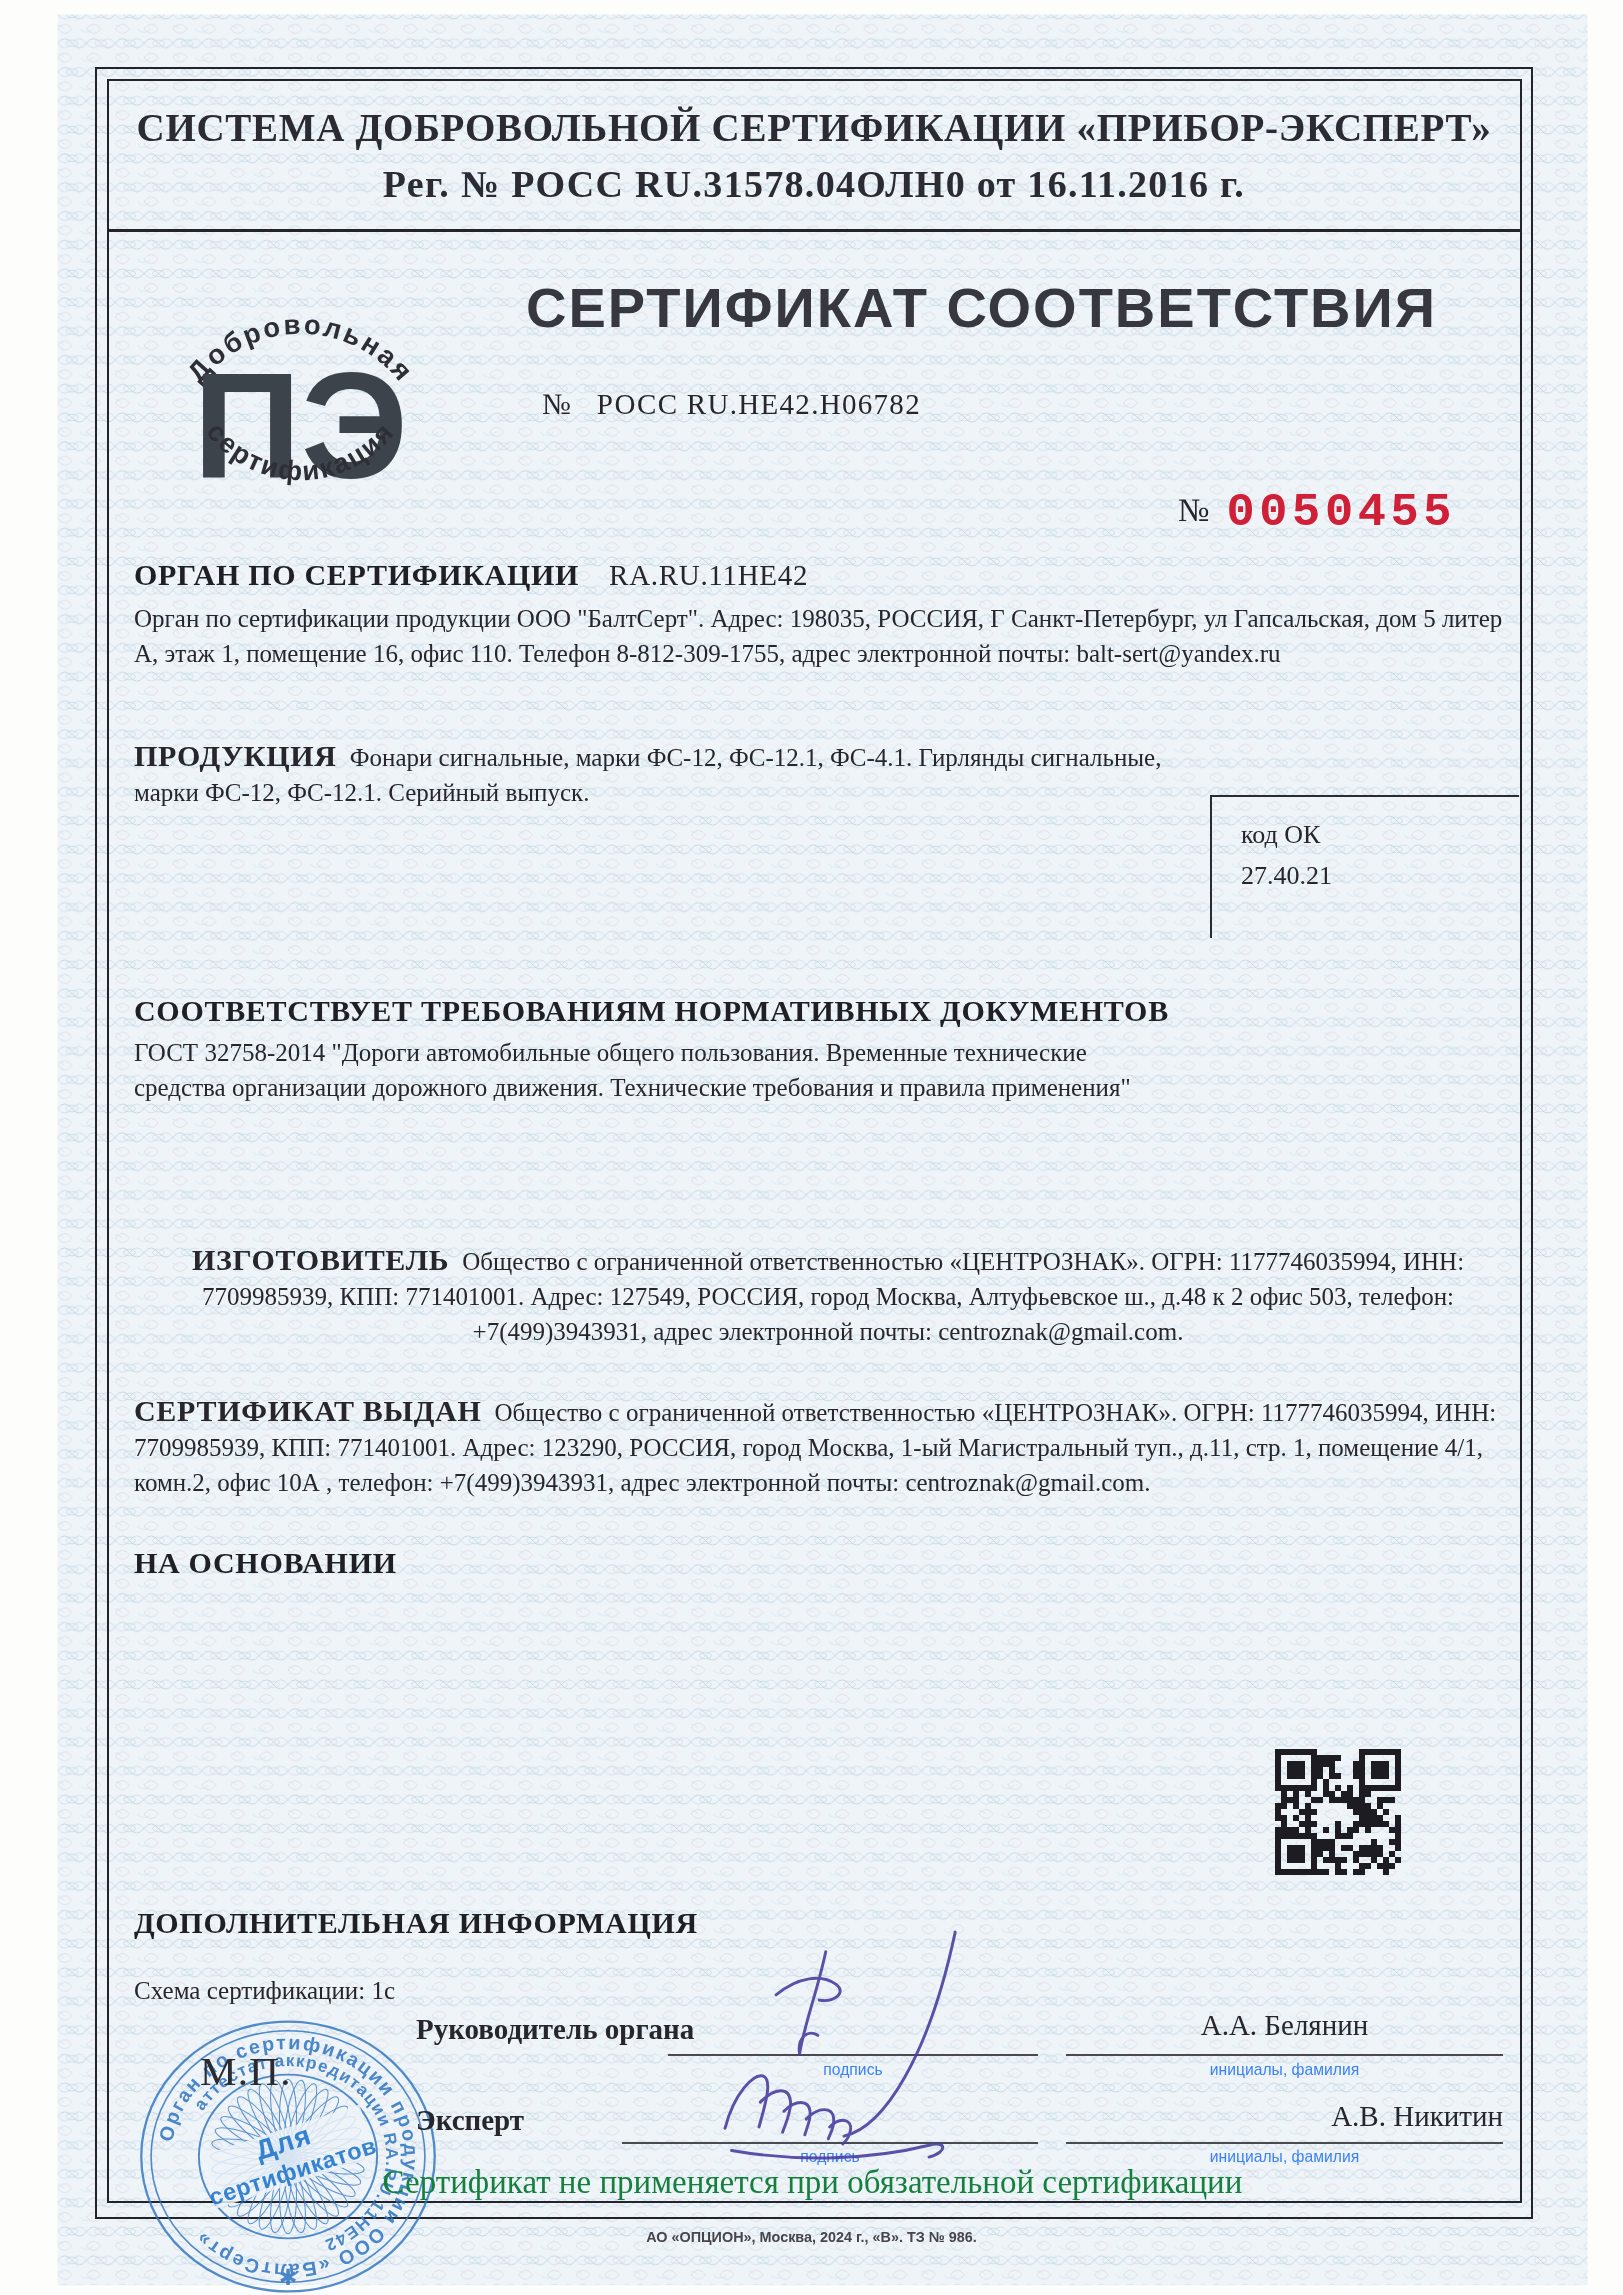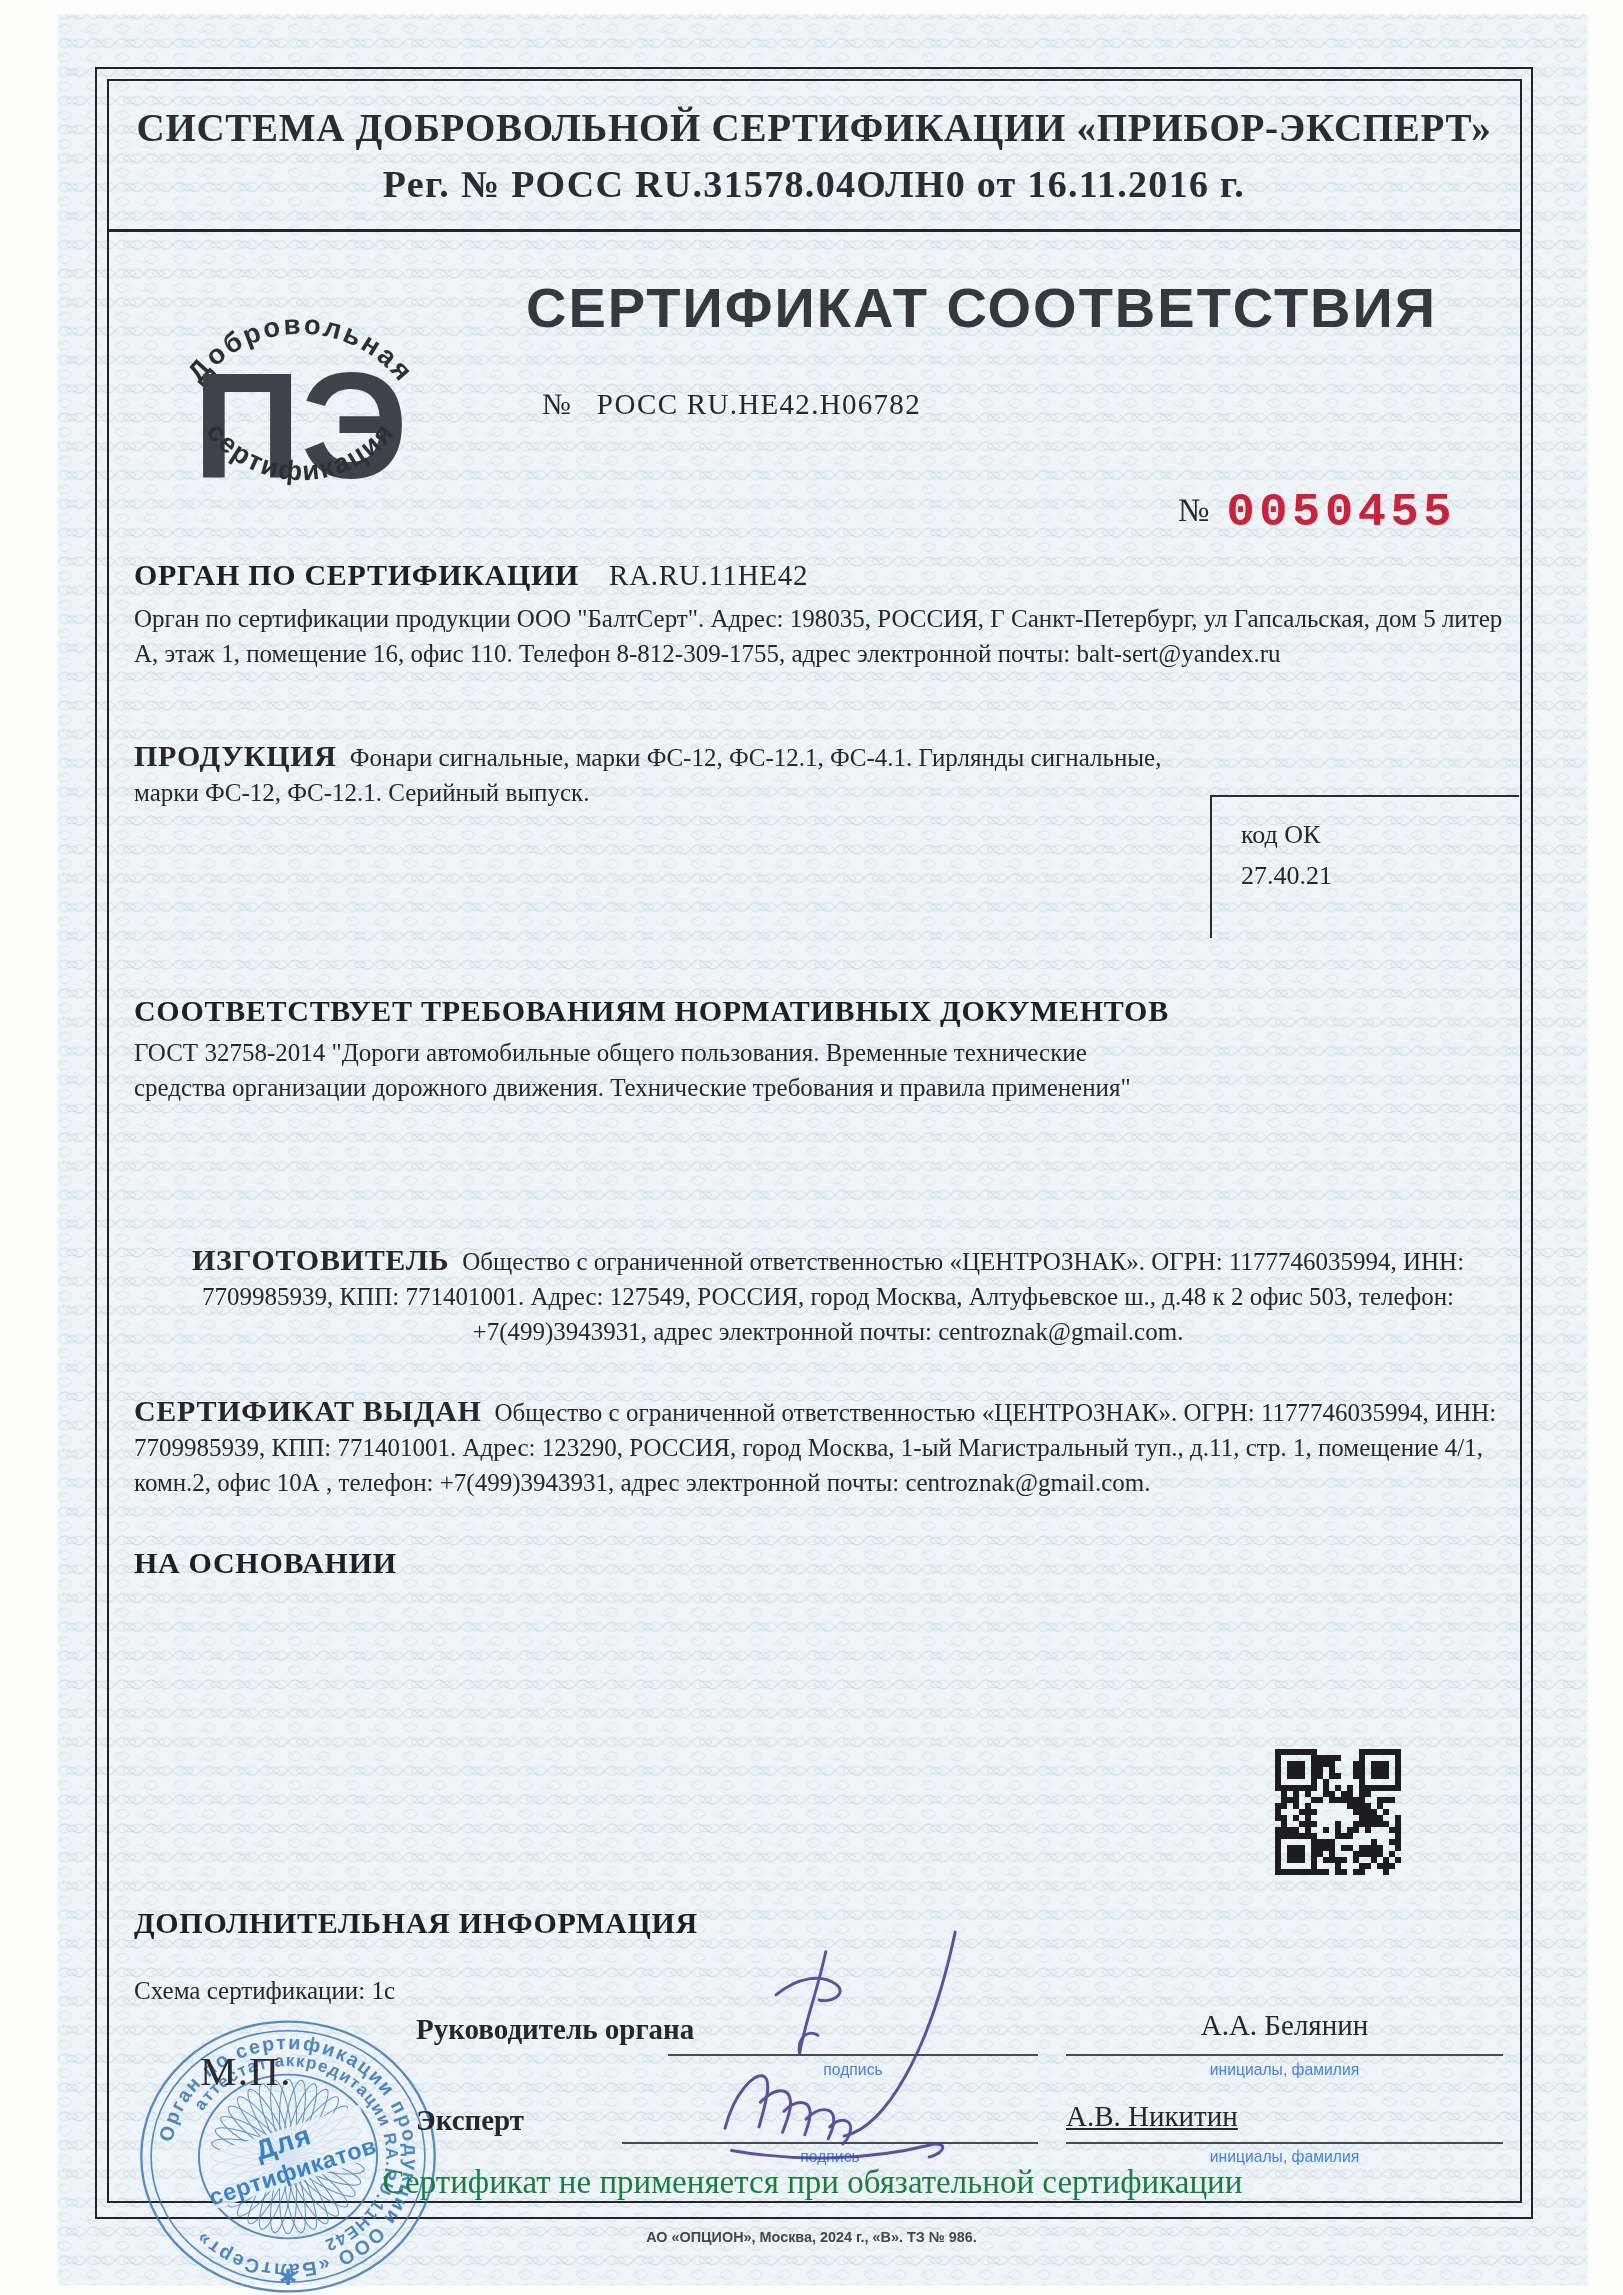--- a/index.html
+++ b/index.html
@@ -444,21 +444,21 @@
   <div class="abs role" style="left:416px;top:2013px;">Руководитель органа</div>
   <div class="abs sig-line" style="left:668px;top:2054px;width:370px;"></div>
   <div class="abs cap" style="left:668px;top:2061px;width:370px;text-align:center;">подпись</div>
   <div class="abs person" style="left:1066px;top:2009px;width:437px;text-align:center;">А.А. Белянин</div>
   <div class="abs sig-line" style="left:1066px;top:2054px;width:437px;"></div>
   <div class="abs cap" style="left:1066px;top:2061px;width:437px;text-align:center;">инициалы, фамилия</div>
 
   <div class="abs role" style="left:416px;top:2104px;">Эксперт</div>
   <div class="abs sig-line" style="left:622px;top:2142px;width:416px;"></div>
   <div class="abs cap" style="left:622px;top:2148px;width:416px;text-align:center;">подпись</div>
-  <div class="abs person" style="left:1066px;top:2100px;width:437px;text-align:left;text-decoration:underline;">А.В. Никитин</div>
+  <div class="abs person" style="left:1066px;top:2100px;width:437px;text-align:right;">А.В. Никитин</div>
   <div class="abs sig-line" style="left:1066px;top:2142px;width:437px;"></div>
   <div class="abs cap" style="left:1066px;top:2148px;width:437px;text-align:center;">инициалы, фамилия</div>
 
   <svg class="abs z4" style="left:589px;top:1911px;" width="497" height="275" viewBox="0 0 760 420">
     <g fill="none" stroke="#4c3fa0" stroke-width="4.5" stroke-linecap="round" opacity="0.9">
       <path d="M 362 62 C 350 120 330 170 322 218"></path>
       <path d="M 286 128 C 320 100 356 96 378 112 C 394 124 376 140 352 136"></path>
       <path d="M 322 218 C 318 192 336 180 350 190"></path>
       <path d="M 208 332 C 222 278 252 248 266 252 C 282 258 268 300 260 330"></path>
       <path d="M 262 292 C 286 268 306 270 308 290 C 310 306 300 326 296 338"></path>

